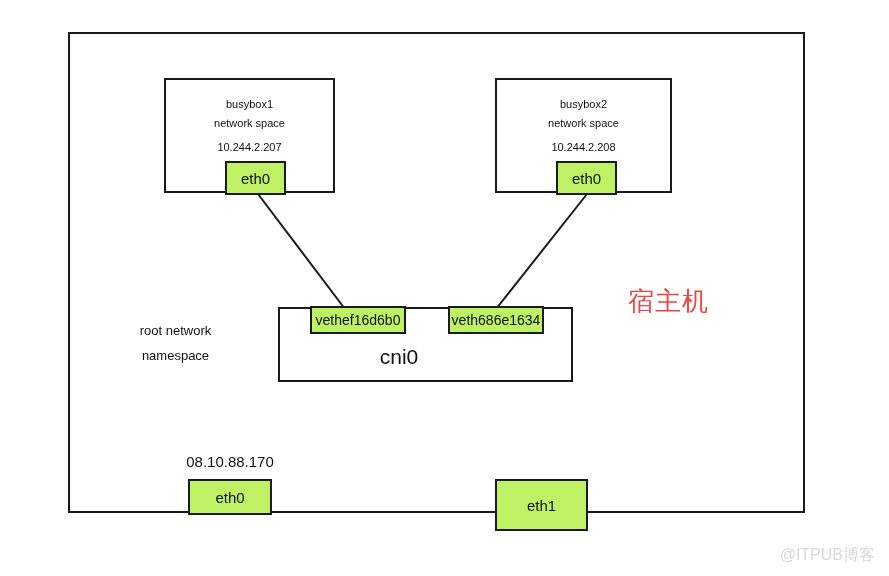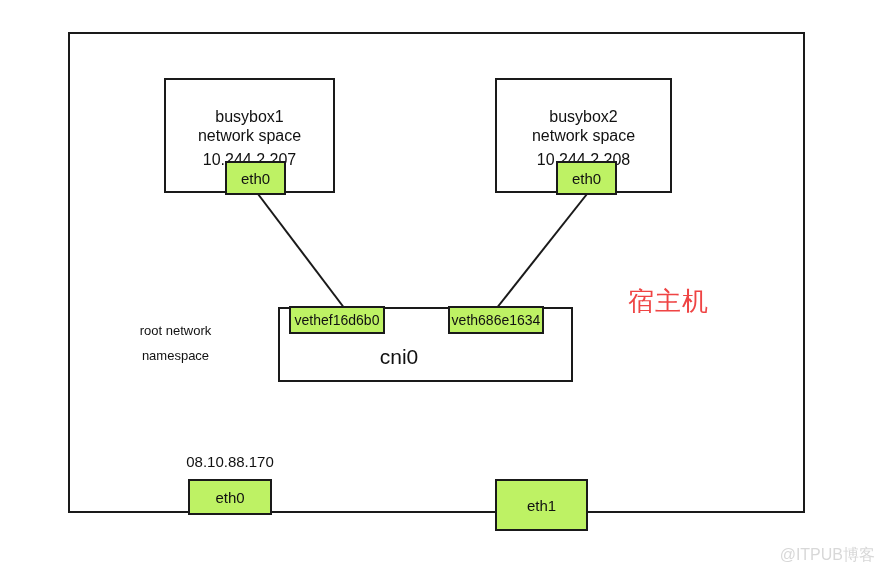--- a/index.html
+++ b/index.html
@@ -44,36 +44,35 @@
   .ns-box {
     z-index: 3;
   }
   #busybox1-box { left: 164px; top: 78px; width: 171px; height: 115px; }
   #busybox2-box { left: 495px; top: 78px; width: 177px; height: 115px; }
   #cni0-box { left: 278px; top: 307px; width: 295px; height: 75px; }
 
   .ns-text {
     position: absolute;
     text-align: center;
-    font-size: 16px;
+    font-size: 11px;
     line-height: 19px;
     color: #111111;
     z-index: 3;
     white-space: nowrap;
-    margin-top: 12px;
   }
   #busybox1-title { left: 164px; top: 95px; width: 171px; }
   #busybox2-title { left: 495px; top: 95px; width: 177px; }
   #busybox1-ip { left: 164px; top: 138px; width: 171px; }
   #busybox2-ip { left: 495px; top: 138px; width: 177px; }
 
   #busybox1-eth0 { left: 225px; top: 161px; width: 61px; height: 34px; }
   #busybox2-eth0 { left: 556px; top: 161px; width: 61px; height: 34px; }
 
-  #veth-left { left: 289px; top: 306px; width: 96px; height: 28px; font-size: 14px; }
+  #veth-left { left: 310px; top: 306px; width: 96px; height: 28px; font-size: 14px; }
   #veth-right { left: 448px; top: 306px; width: 96px; height: 28px; font-size: 14px; }
 
   #cni0-label {
     position: absolute;
     left: 278px;
     top: 345px;
     width: 242px;
     text-align: center;
     font-size: 21px;
     color: #111111;

